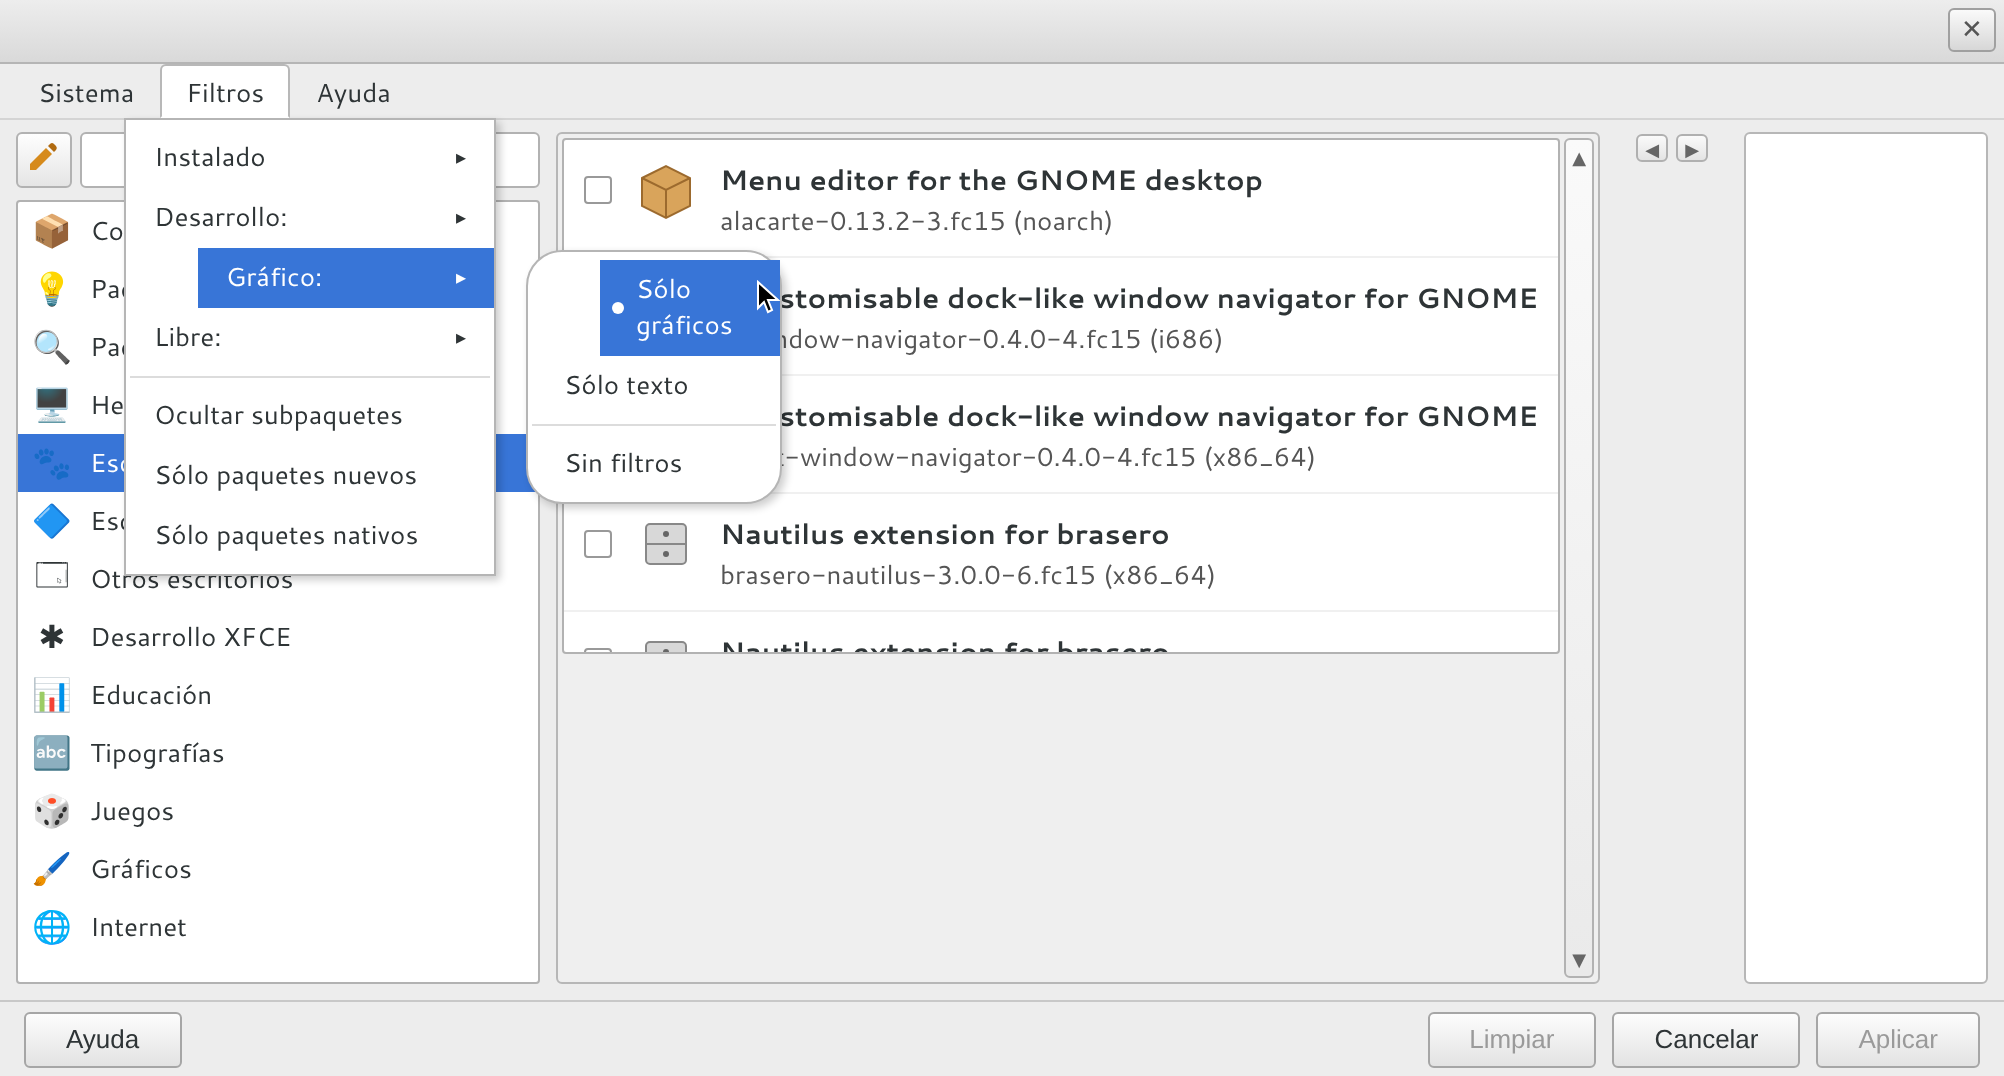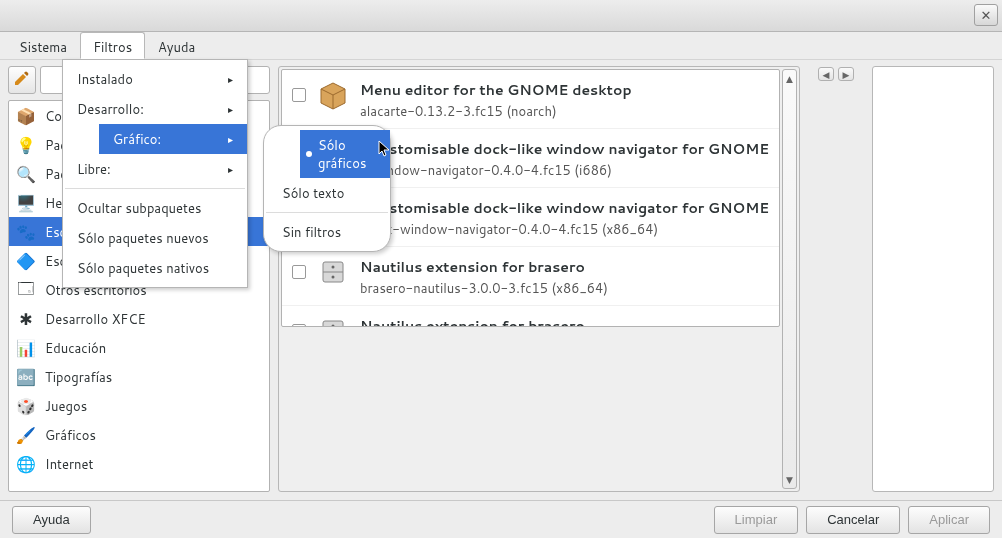--- a/index.html
+++ b/index.html
@@ -364,21 +364,21 @@
           <div class="pkg-icon">
               <svg viewBox="0 0 32 32" width="32" height="32">
                 <rect x="6" y="6" width="20" height="20" rx="2" fill="#d8d8d8" stroke="#888"></rect>
                 <line x1="6" y1="16" x2="26" y2="16" stroke="#888"></line>
                 <circle cx="16" cy="11" r="1.5" fill="#666"></circle>
                 <circle cx="16" cy="21" r="1.5" fill="#666"></circle>
               </svg>
             </div>
           <div class="pkg-text">
             <div class="pkg-title">Nautilus extension for brasero</div>
-            <div class="pkg-sub">brasero-nautilus-3.0.0-3.fc15 (x86_64)</div>
+            <div class="pkg-sub">brasero-nautilus-3.0.0-6.fc15 (x86_64)</div>
           </div>
         </div>
         <div class="pkg-item">
           <div class="chk"></div>
           <div class="pkg-icon">
               <svg viewBox="0 0 32 32" width="32" height="32">
                 <rect x="6" y="6" width="20" height="20" rx="2" fill="#d8d8d8" stroke="#888"></rect>
                 <line x1="6" y1="16" x2="26" y2="16" stroke="#888"></line>
                 <circle cx="16" cy="11" r="1.5" fill="#666"></circle>
                 <circle cx="16" cy="21" r="1.5" fill="#666"></circle>

